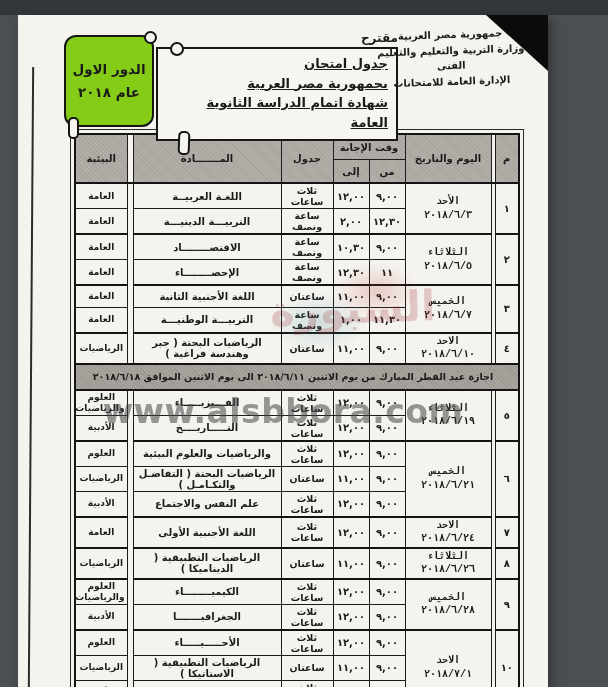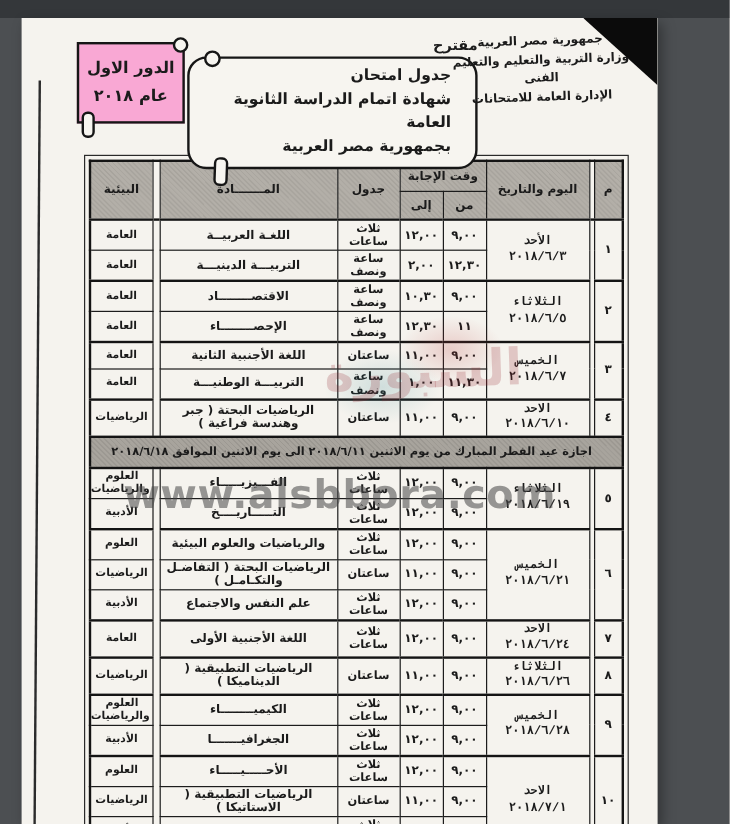--- a/index.html
+++ b/index.html
@@ -22,34 +22,34 @@
   }
   
   .head{position:relative;height:114px;}
   .ministry{
     position:absolute;top:12px;right:8px;width:178px;text-align:center;
     font-size:10px;line-height:1.55;transform:rotate(-2deg);z-index:4;
   }
   .center-head{position:absolute;top:16px;right:150px;width:242px;text-align:right;z-index:3;}
   .proposal{font-size:12px;margin-bottom:2px;}
   .scroll-box{
-    position:relative;border:2px solid #161616;border-radius:16px;background:#f7f5f0;
-    padding:5px 20px 7px;font-size:13px;line-height:1.5;
+    position:relative;border:2px solid #161616;border-radius:0;background:#f7f5f0;
+    padding:5px 8px 7px;font-size:13px;line-height:1.5;text-decoration:underline;
   }
   .scroll-box::before{
     content:"";position:absolute;top:-7px;left:12px;width:10px;height:10px;
     border:2px solid #161616;border-radius:50%;background:#f7f5f0;
   }
   .scroll-box::after{
     content:"";position:absolute;bottom:-16px;left:20px;width:8px;height:20px;
     border:2px solid #161616;border-radius:5px;background:#f7f5f0;transform:rotate(2deg);
   }
   .round-box{
-    position:absolute;top:20px;left:46px;width:78px;border:2px solid #161616;border-radius:0;
-    background:#f9a8d4;text-align:center;font-size:13.5px;line-height:1.7;padding:9px 4px;z-index:3;
+    position:absolute;top:20px;left:46px;width:78px;border:2px solid #161616;border-radius:12px;
+    background:#84cc16;text-align:center;font-size:13.5px;line-height:1.7;padding:21px 4px;z-index:3;
   }
   .round-box::before{
     content:"";position:absolute;top:-6px;right:-5px;width:9px;height:9px;
     border:2px solid #161616;border-radius:50%;background:#f7f5f0;
   }
   .round-box::after{
     content:"";position:absolute;bottom:-14px;left:2px;width:7px;height:18px;
     border:2px solid #161616;border-radius:5px;background:#f7f5f0;
   }
   
@@ -116,22 +116,22 @@
   <div class="head">
     <div class="ministry">
       <div>جمهورية مصر العربية</div>
       <div>وزارة التربية والتعليم والتعليم الفنى</div>
       <div>الإدارة العامة للامتحانات</div>
     </div>
     <div class="center-head">
       <div class="proposal">مقترح</div>
       <div class="scroll-box">
         <div>جدول امتحان</div>
+        <div>بجمهورية مصر العربية</div>
         <div>شهادة اتمام الدراسة الثانوية العامة</div>
-        <div>بجمهورية مصر العربية</div>
       </div>
     </div>
     <div class="round-box">
       <div>الدور الاول</div>
       <div>عام ٢٠١٨</div>
     </div>
   </div>
 
   <table class="exam">
     <colgroup>

